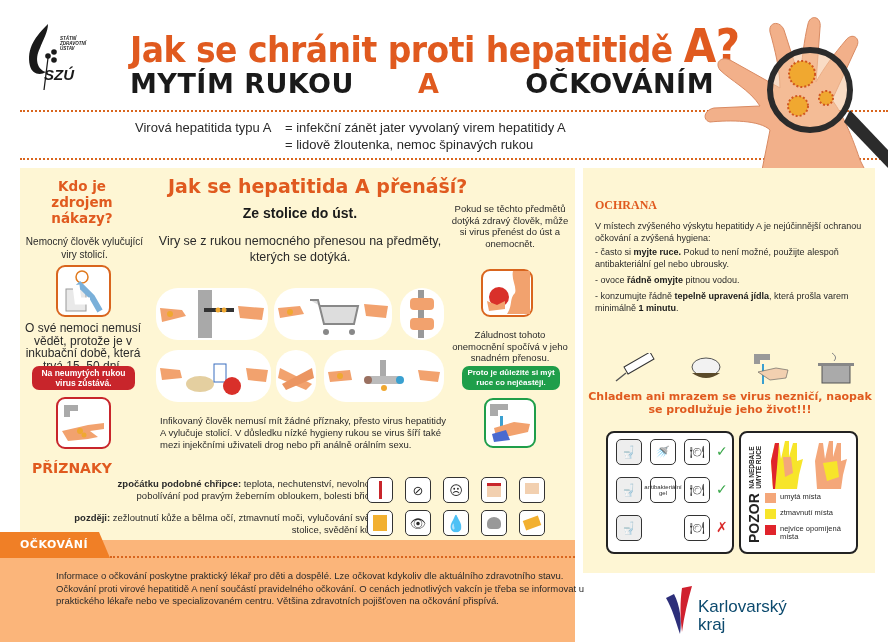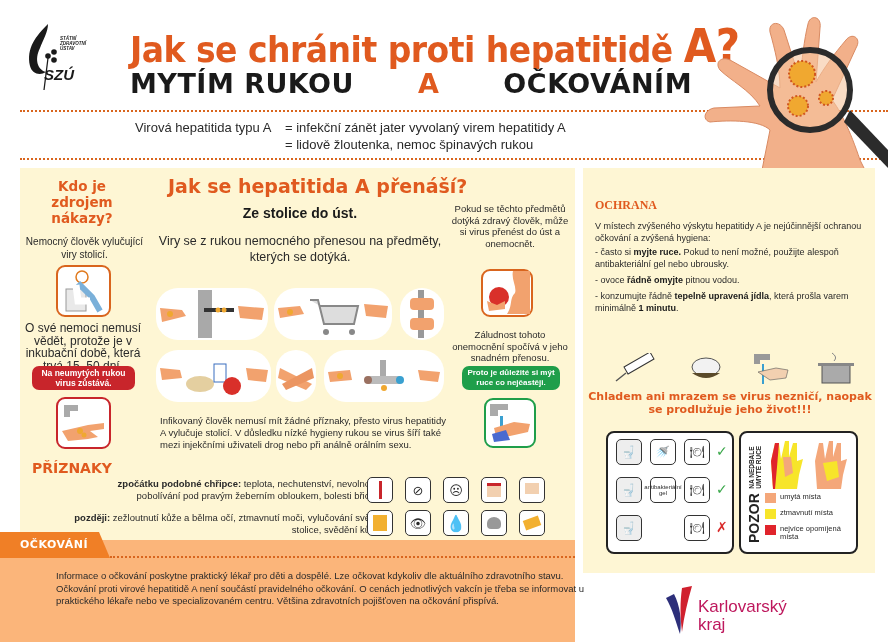--- a/index.html
+++ b/index.html
@@ -11,21 +11,21 @@
   
   .logo-szu { left: 18px; top: 22px; width: 70px; height: 70px; }
   .logo-szu .szu-text { position: absolute; left: 26px; top: 44px; font-weight: bold; font-style: italic; font-size: 15px; color: #1a1a1a; }
   .logo-szu .szu-small { position: absolute; left: 42px; top: 14px; font-size: 4.5px; line-height: 5px; font-style: italic; font-weight: bold; color: #1a1a1a; width: 30px; }
 
   .title-main { left: 130px; top: 20px; font-family: "DejaVu Sans", sans-serif; font-weight: bold; font-size: 33px; color: #e05a1f; letter-spacing: -0.5px; white-space: nowrap; transform: scaleY(1.08); transform-origin: left top; }
   .title-main .big-a { font-size: 42px; }
   .subtitle-row { left: 130px; top: 68px; font-family: "DejaVu Sans", sans-serif; font-weight: bold; font-size: 27px; white-space: nowrap; letter-spacing: 0.5px; }
   .subtitle-row .s1 { color: #1a1a1a; }
   .subtitle-row .s2 { color: #e05a1f; margin-left: 64px; }
-  .subtitle-row .s3 { color: #1a1a1a; margin-left: 64px; }
+  .subtitle-row .s3 { color: #1a1a1a; margin-left: 86px; }
 
   .dotted { height: 0; border-top: 2.5px dotted #d9651e; }
   .dot1 { left: 20px; top: 110px; width: 868px; }
   .dot2 { left: 20px; top: 158px; width: 868px; }
 
   .def-term { left: 135px; top: 120px; font-size: 13px; color: #2a2a2a; }
   .def-line { font-size: 13px; color: #2a2a2a; left: 285px; }
   .def-line.l1 { top: 120px; }
   .def-line.l2 { top: 137px; }
 
@@ -98,21 +98,21 @@
   .mark.no { color: #d92b2b; }
 
   .pozor-vert { position: absolute; left: 4px; top: 110px; transform: rotate(-90deg); transform-origin: left top; white-space: nowrap; font-weight: bold; color: #222; }
   .pozor-vert .big { font-size: 14px; }
   .pozor-vert .small { font-size: 6.5px; line-height: 7px; display: inline-block; vertical-align: middle; }
   .legend-row { position: absolute; left: 24px; display: flex; align-items: flex-start; font-size: 7.5px; line-height: 8px; }
   .legend-sw { width: 11px; height: 10px; margin-right: 4px; flex: none; }
 
   
   .kk-logo { left: 664px; top: 586px; width: 150px; height: 50px; }
-  .kk-text { position: absolute; left: 34px; top: 12px; font-size: 17px; line-height: 18px; color: #be185d; }
+  .kk-text { position: absolute; left: 34px; top: 12px; font-size: 17px; line-height: 18px; color: #0c4a6e; }
 </style>
 </head>
 <body>
 
 <div class="abs logo-szu">
   <svg width="70" height="70" viewBox="0 0 70 70">
     <path d="M30 2 C18 14, 8 26, 12 44 C14 52, 22 54, 28 50 C20 48, 16 38, 22 26 C25 18, 30 10, 30 2 Z" fill="#1a1a1a"></path>
     <circle cx="30" cy="34" r="2.8" fill="#1a1a1a"></circle>
     <circle cx="36" cy="30" r="2.8" fill="#1a1a1a"></circle>
     <circle cx="36" cy="38" r="2.8" fill="#1a1a1a"></circle>

